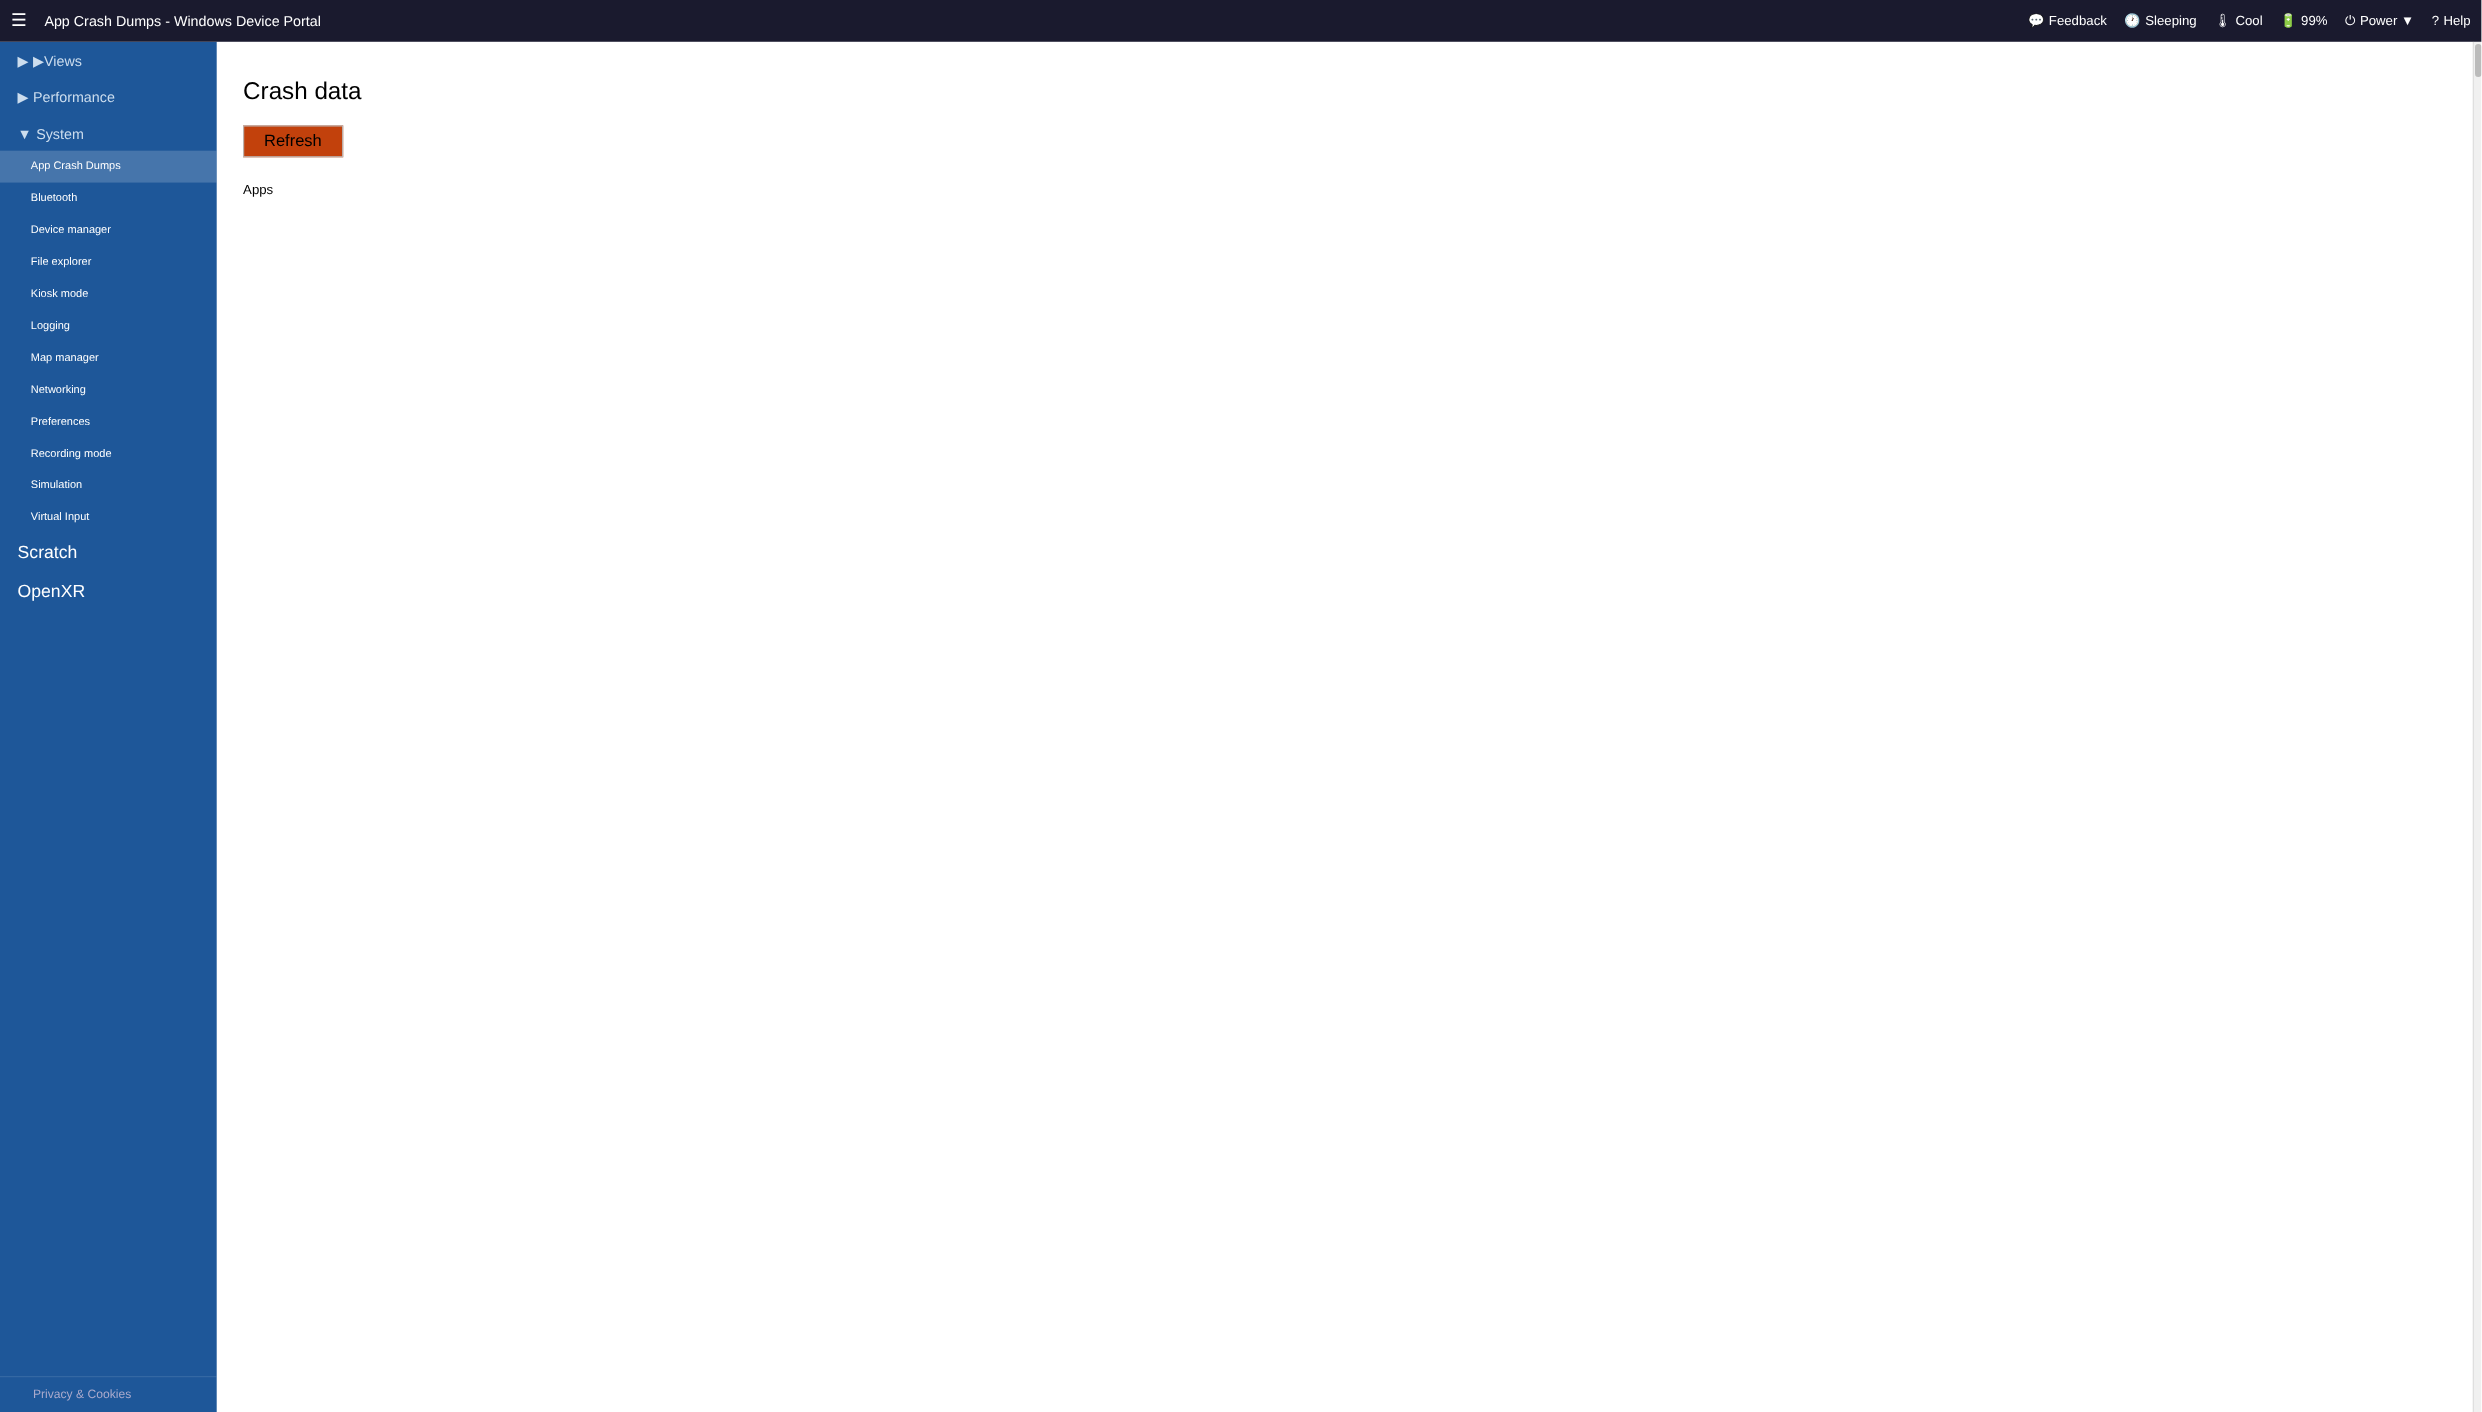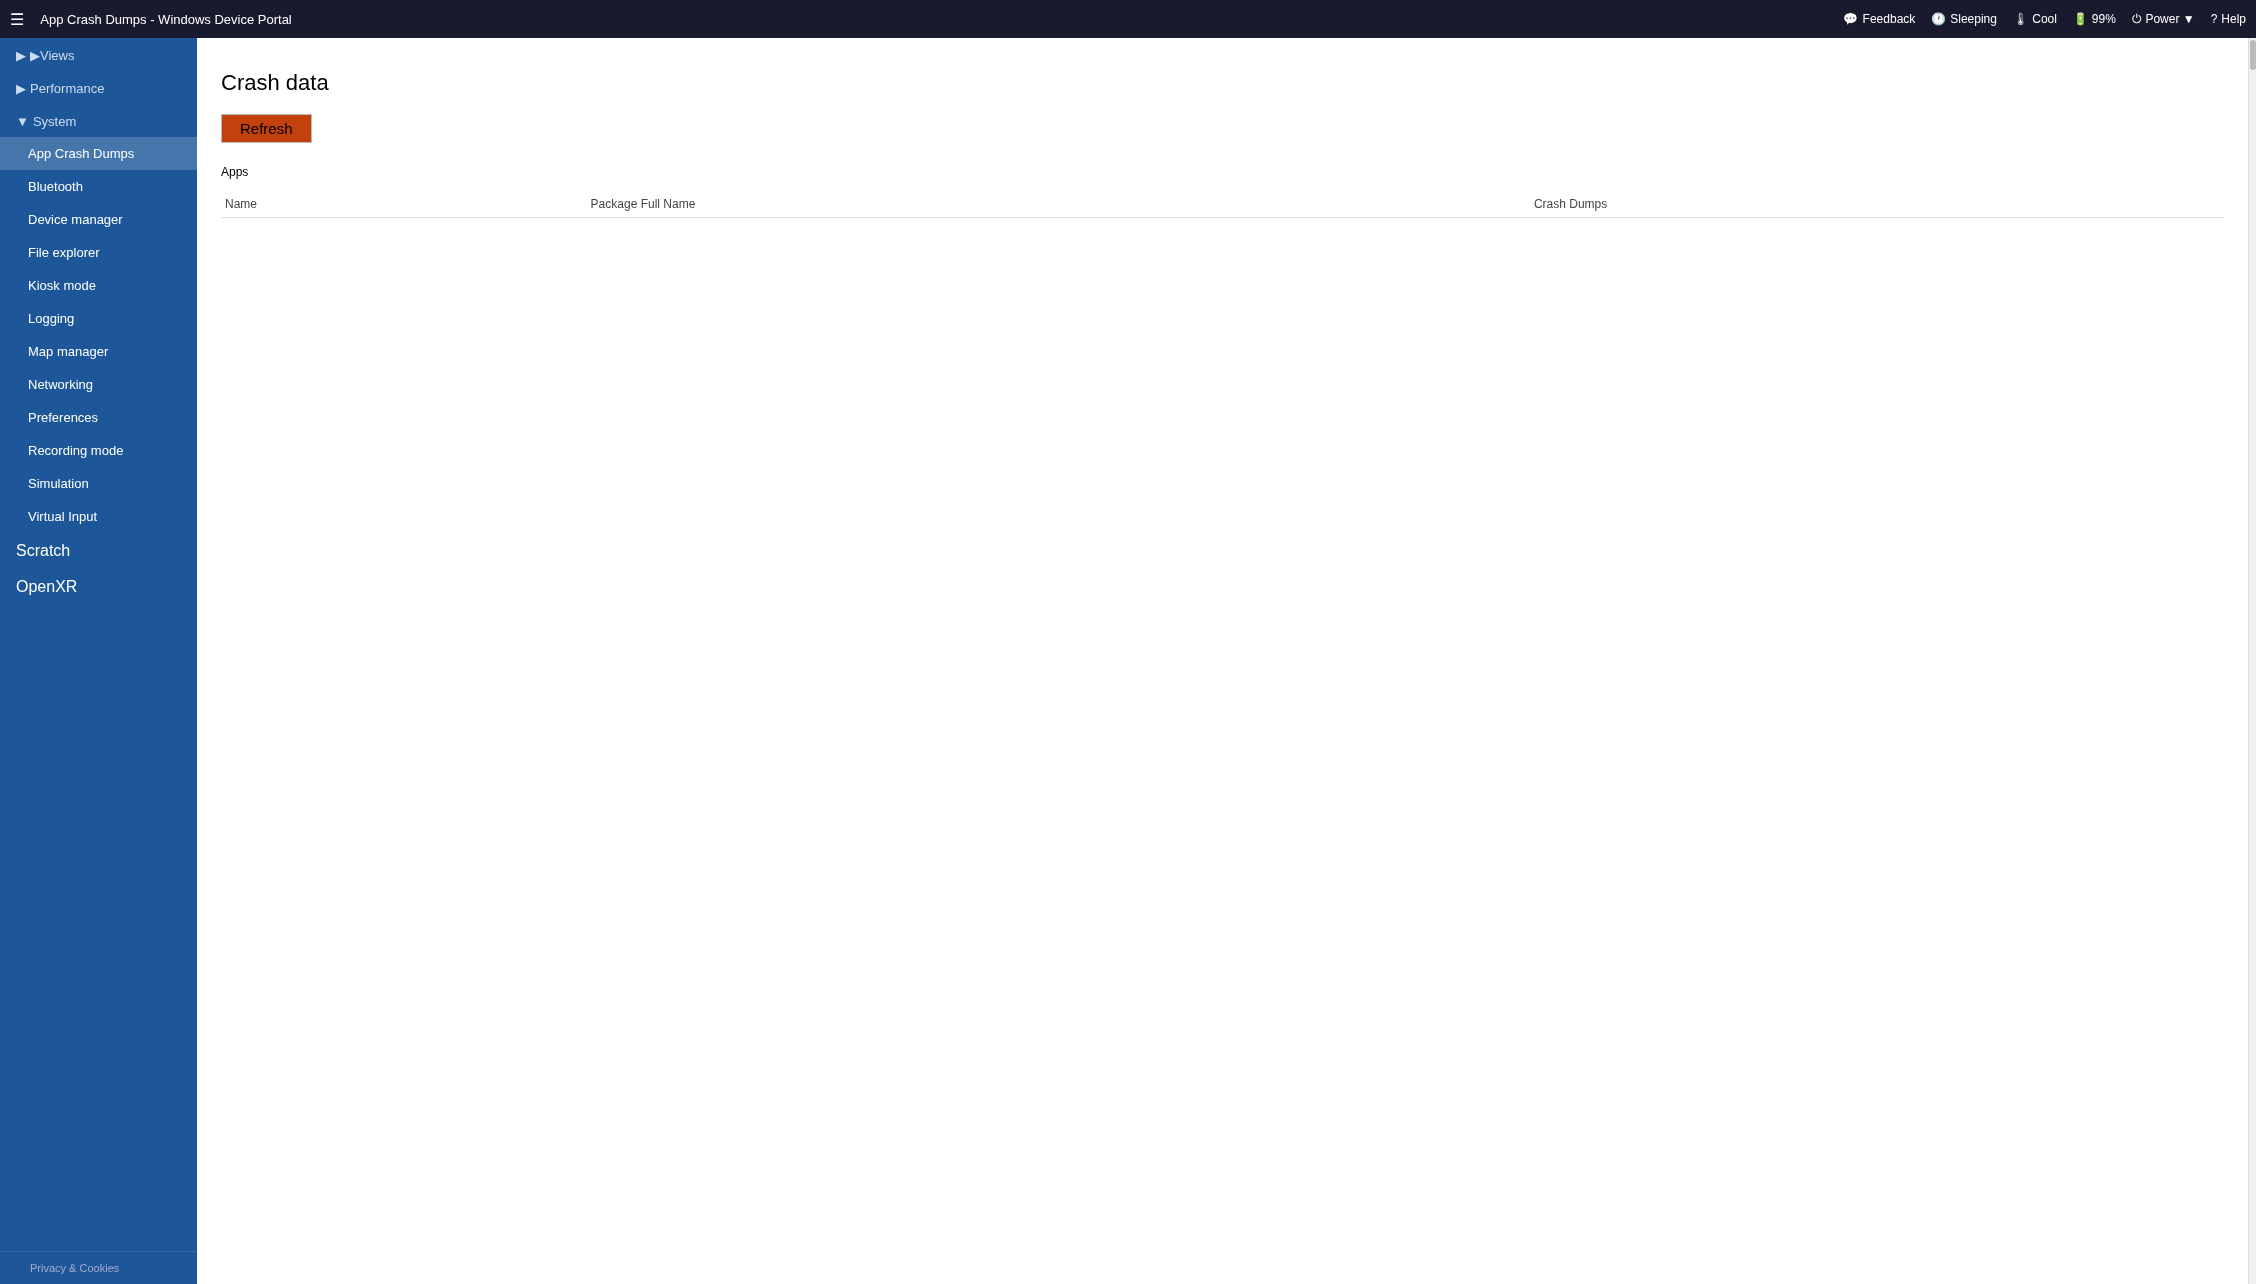--- a/index.html
+++ b/index.html
@@ -39,21 +39,21 @@
       padding: 10px 16px 8px 16px;
       font-size: 13px;
       color: #cde;
       cursor: pointer;
       display: flex;
       align-items: center;
       gap: 4px;
     }
     .sidebar-item {
       padding: 9px 16px 9px 28px;
-      font-size: 13px;
+      font-size: 10px;
       color: #fff;
       cursor: pointer;
       transition: background 0.15s;
     }
     .sidebar-item.active { background: rgba(255,255,255,0.18); font-weight: 500; }
     .sidebar-top-item {
       padding: 9px 16px;
       font-size: 16px;
       color: #fff;
       cursor: pointer;
@@ -191,32 +191,20 @@
     <div id="sidebar-footer">Privacy &amp; Cookies</div>
   </div>
 
   <div id="content">
     <div id="content-inner">
       <div id="page-title">Crash data</div>
       <button id="refresh-btn">Refresh</button>
 
       <div id="apps-section-title">Apps</div>
 
-      <table id="apps-table">
-        <thead>
-          <tr>
-            <th>Name</th>
-            <th>Package Full Name</th>
-            <th>Crash Dumps</th>
-          </tr>
-        </thead>
-        <tbody id="apps-table-body">
-          
-        </tbody>
-      </table>
     </div>
   </div>
 
   <div id="right-scrollbar">
     <div id="right-scrollbar-thumb"></div>
   </div>
 
 </div>
 
 </body></html>

